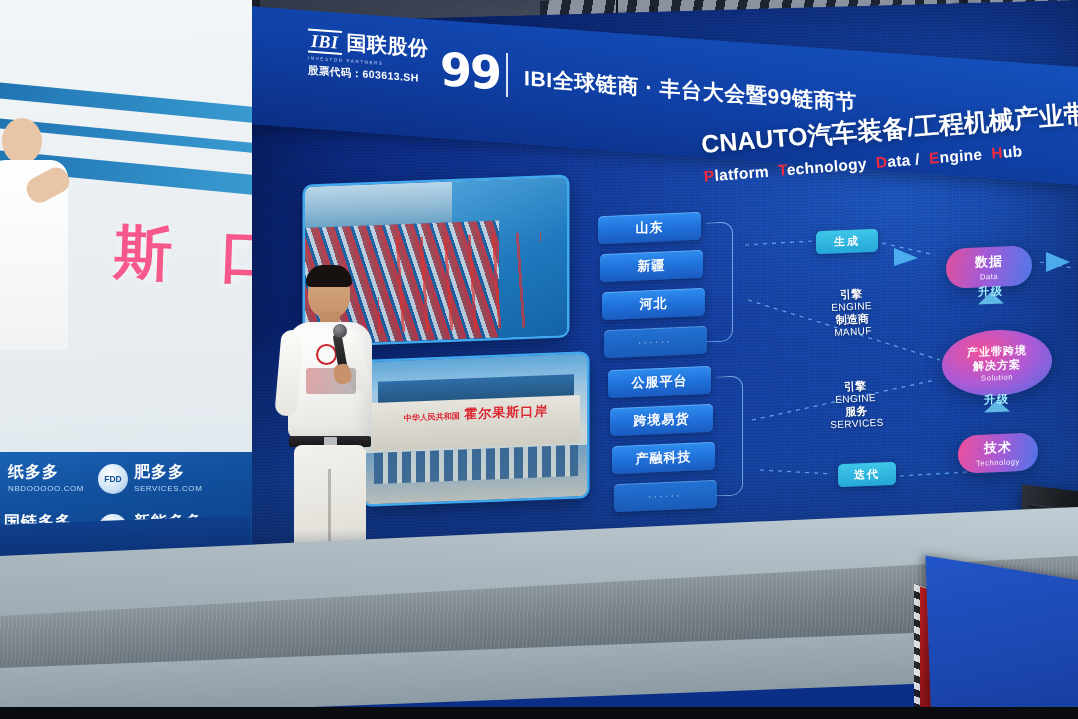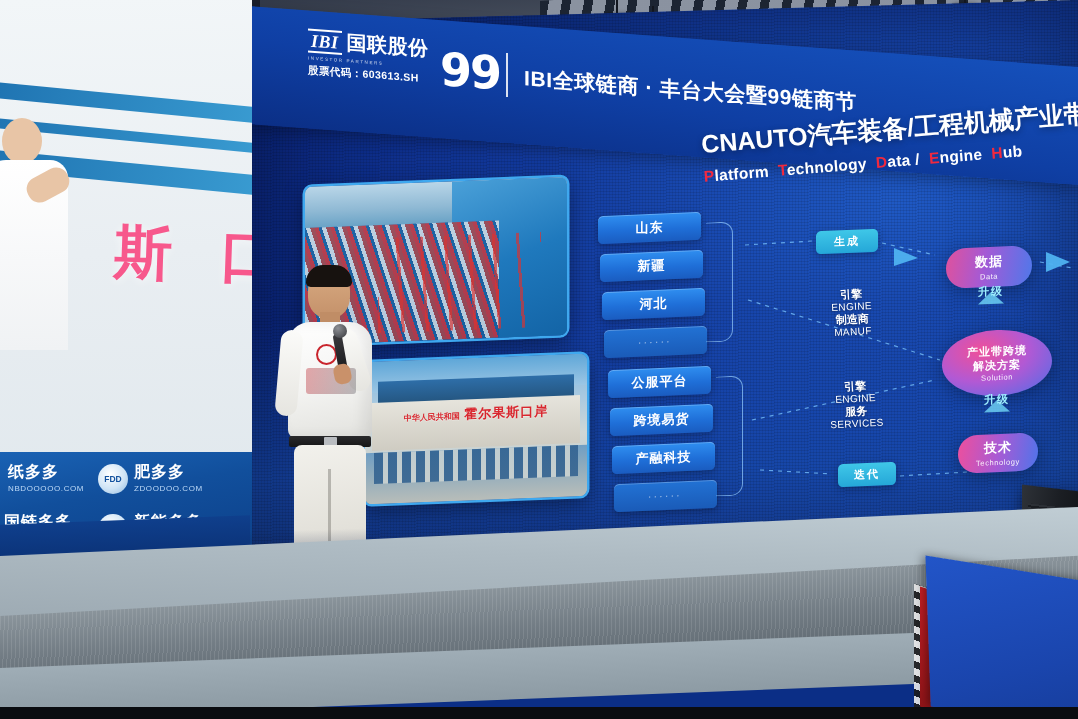--- a/index.html
+++ b/index.html
@@ -665,21 +665,21 @@
     </div>
 
     <div class="logo-strip">
       <div class="logo-cell" style="left:8px; top:10px;">
         <div class="logo-cn">纸多多</div>
         <div class="logo-en">NBDOOOOO.COM</div>
       </div>
       <div class="logo-badge" style="left:98px; top:12px;">FDD</div>
       <div class="logo-cell" style="left:134px; top:10px;">
         <div class="logo-cn">肥多多</div>
-        <div class="logo-en">ZDOODOO.COM</div>
+        <div class="logo-en">SERVICES.COM</div>
       </div>
       <div class="logo-cell" style="left:4px; top:60px;">
         <div class="logo-cn">国链多多</div>
         <div class="logo-en">ENGLIANDOODOO</div>
       </div>
       <div class="logo-badge" style="left:98px; top:62px; font-size:5.5px;">NBDOOOOO</div>
       <div class="logo-cell" style="left:134px; top:60px;">
         <div class="logo-cn">新能多多</div>
         <div class="logo-en">NBDOODOO.COM</div>
       </div>

